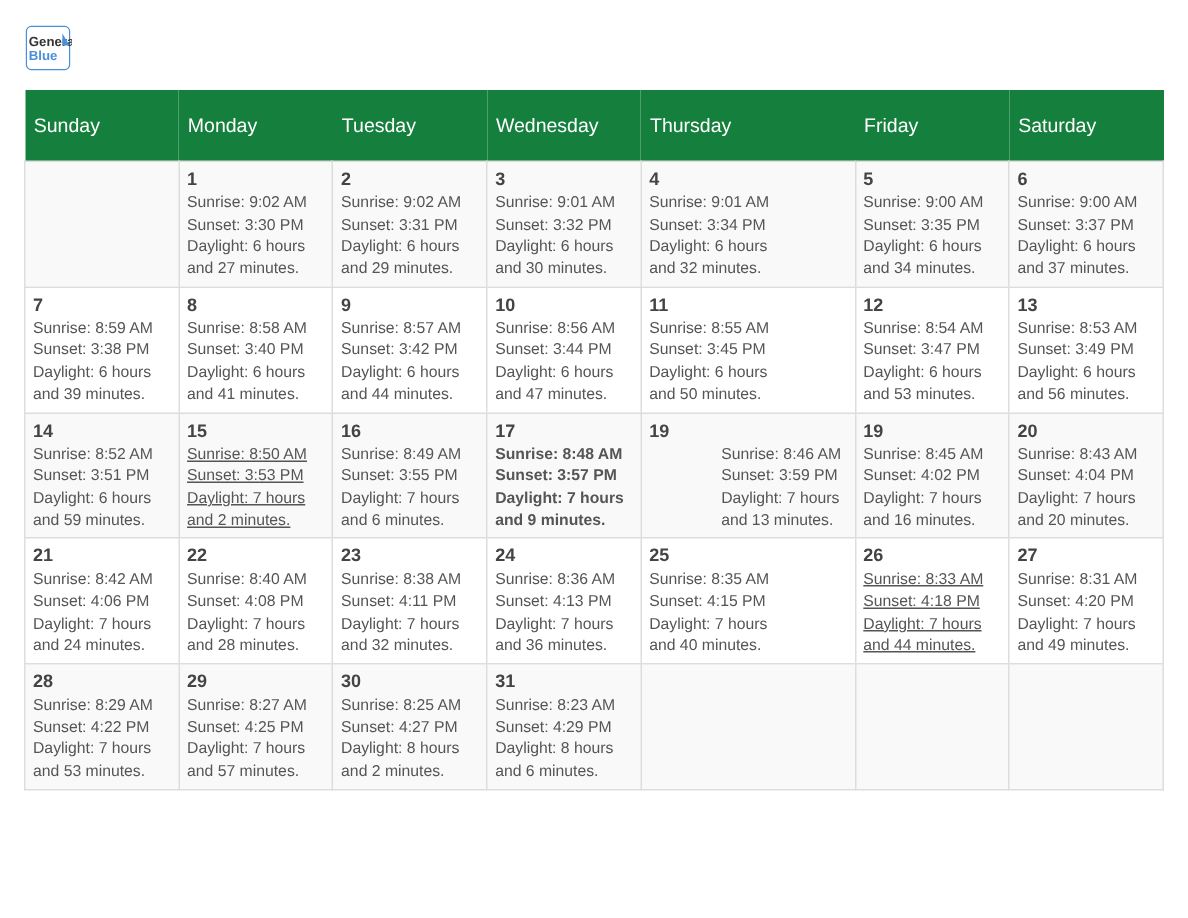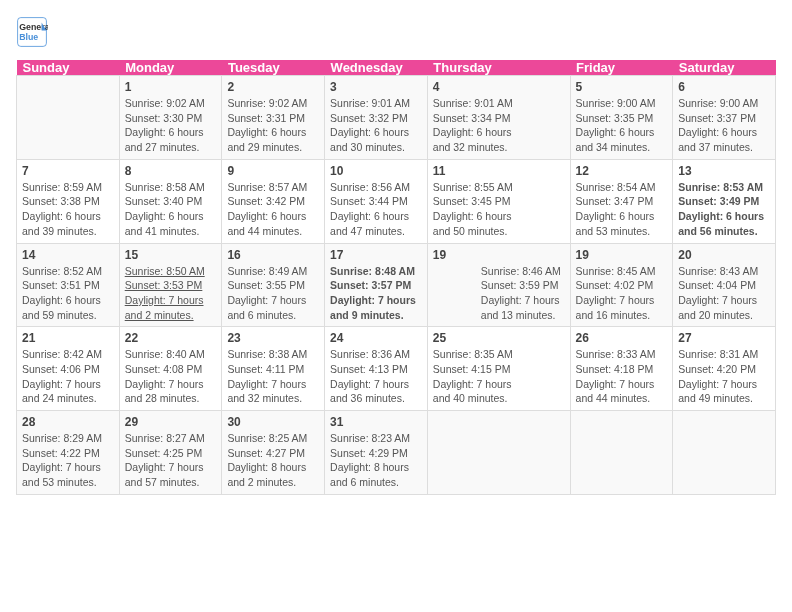--- a/index.html
+++ b/index.html
@@ -46,26 +46,26 @@
       font-size: 16px;
       font-weight: normal;
       color: #555;
     }
     table {
       width: 100%;
       border-collapse: collapse;
       font-size: 11px;
     }
     thead tr th {
-      background-color: #ec4899;
+      background-color: #15803d;
       color: #fff;
       font-size: 13px;
-      padding: 0 6px;
+      padding: 16px 6px;
       text-align: left;
-      font-weight: bold;
+      font-weight: normal;
     }
     tbody tr td {
       border: 1px solid #ddd;
       vertical-align: top;
       padding: 4px 5px;
       color: #444;
       min-width: 100px;
       min-height: 80px;
     }
     tbody tr:nth-child(odd) td {
@@ -209,21 +209,21 @@
         </td>
         <td>
           <span class="day-num">12</span>
           <div class="day-info" style="white-space: pre-line;">Sunrise: 8:54 AM
 Sunset: 3:47 PM
 Daylight: 6 hours
 and 53 minutes.</div>
         </td>
         <td>
           <span class="day-num">13</span>
-          <div class="day-info" style="white-space: pre-line; font-weight: bold;">Sunrise: 8:53 AM
+          <div class="day-info" style="white-space: pre-line;">Sunrise: 8:53 AM
 Sunset: 3:49 PM
 Daylight: 6 hours
 and 56 minutes.</div>
         </td>
       </tr>
       <tr>
         <td>
           <span class="day-num">14</span>
           <div class="day-info" style="white-space: pre-line;">Sunrise: 8:52 AM
 Sunset: 3:51 PM
@@ -304,21 +304,21 @@
         </td>
         <td>
           <span class="day-num">25</span>
           <div class="day-info" style="white-space: pre-line;">Sunrise: 8:35 AM
 Sunset: 4:15 PM
 Daylight: 7 hours
 and 40 minutes.</div>
         </td>
         <td>
           <span class="day-num">26</span>
-          <div class="day-info" style="white-space: pre-line;">Sunrise: 8:33 AM
+          <div class="day-info" style="white-space: pre-line; text-decoration: underline;">Sunrise: 8:33 AM
 Sunset: 4:18 PM
 Daylight: 7 hours
 and 44 minutes.</div>
         </td>
         <td>
           <span class="day-num">27</span>
           <div class="day-info" style="white-space: pre-line;">Sunrise: 8:31 AM
 Sunset: 4:20 PM
 Daylight: 7 hours
 and 49 minutes.</div>

